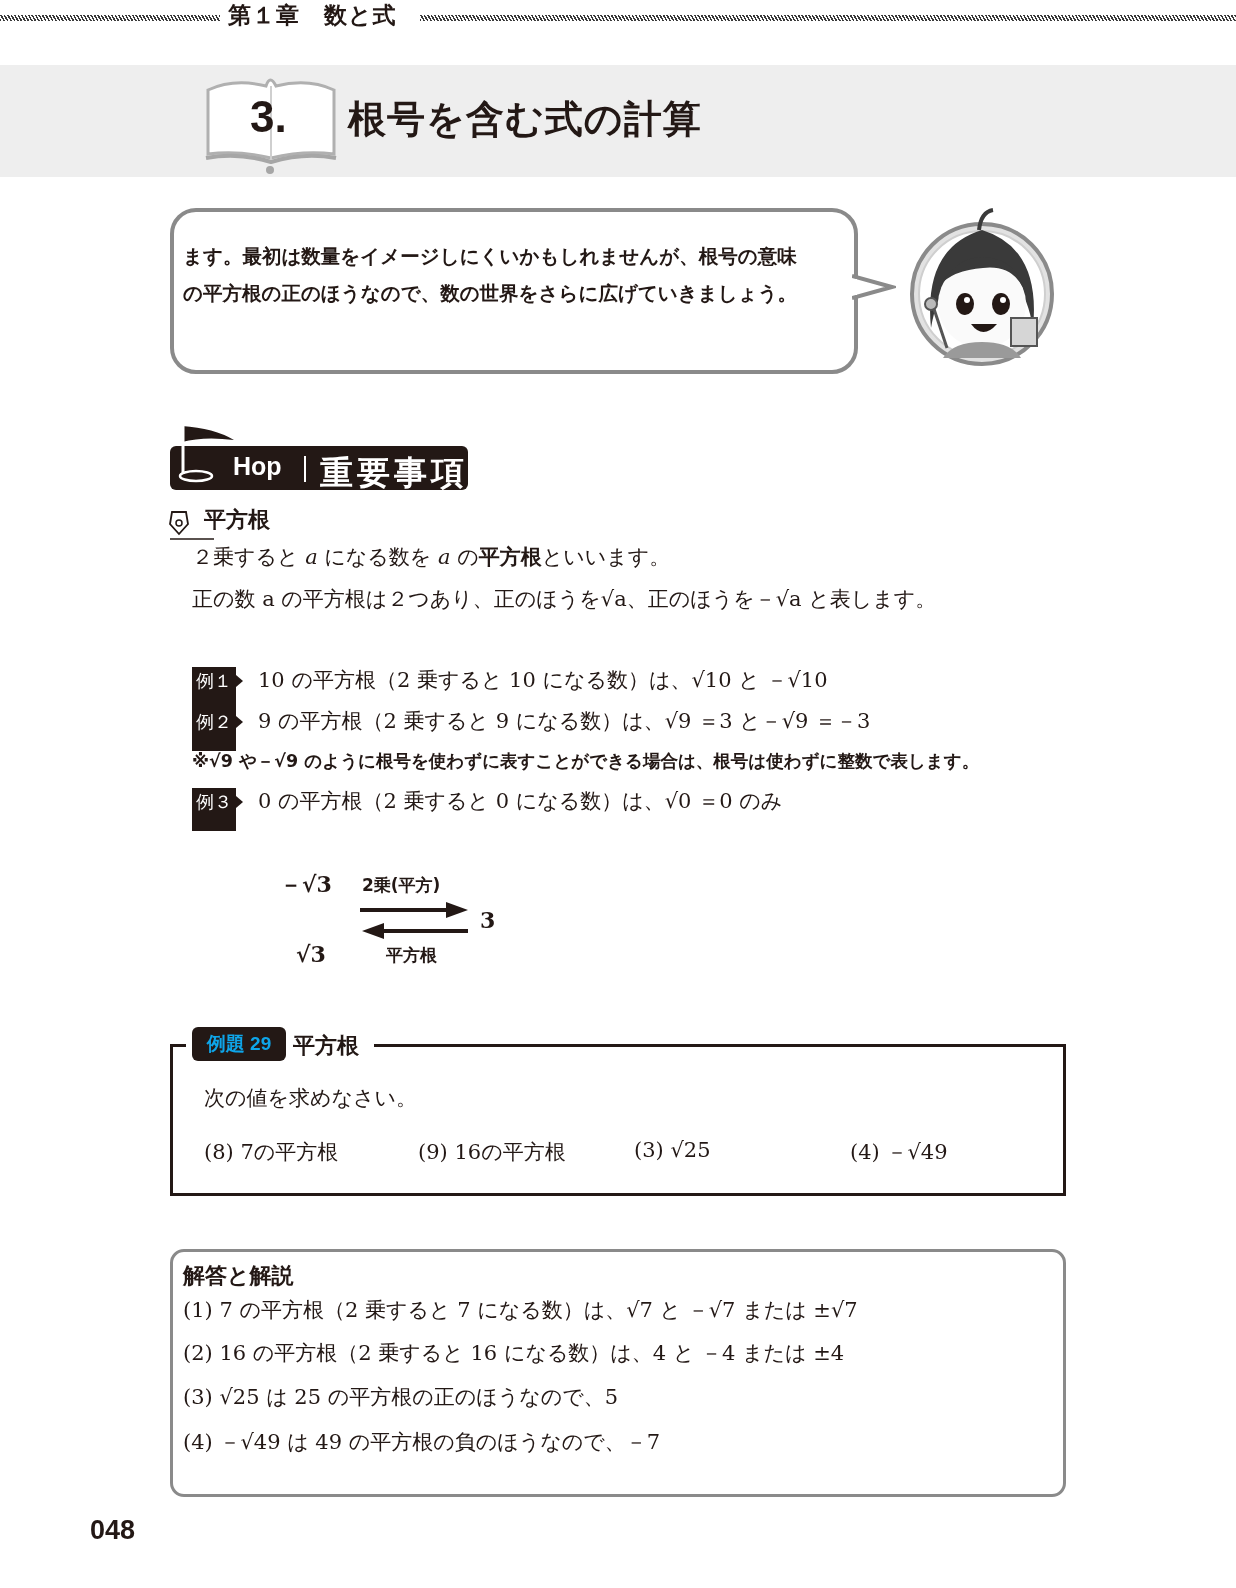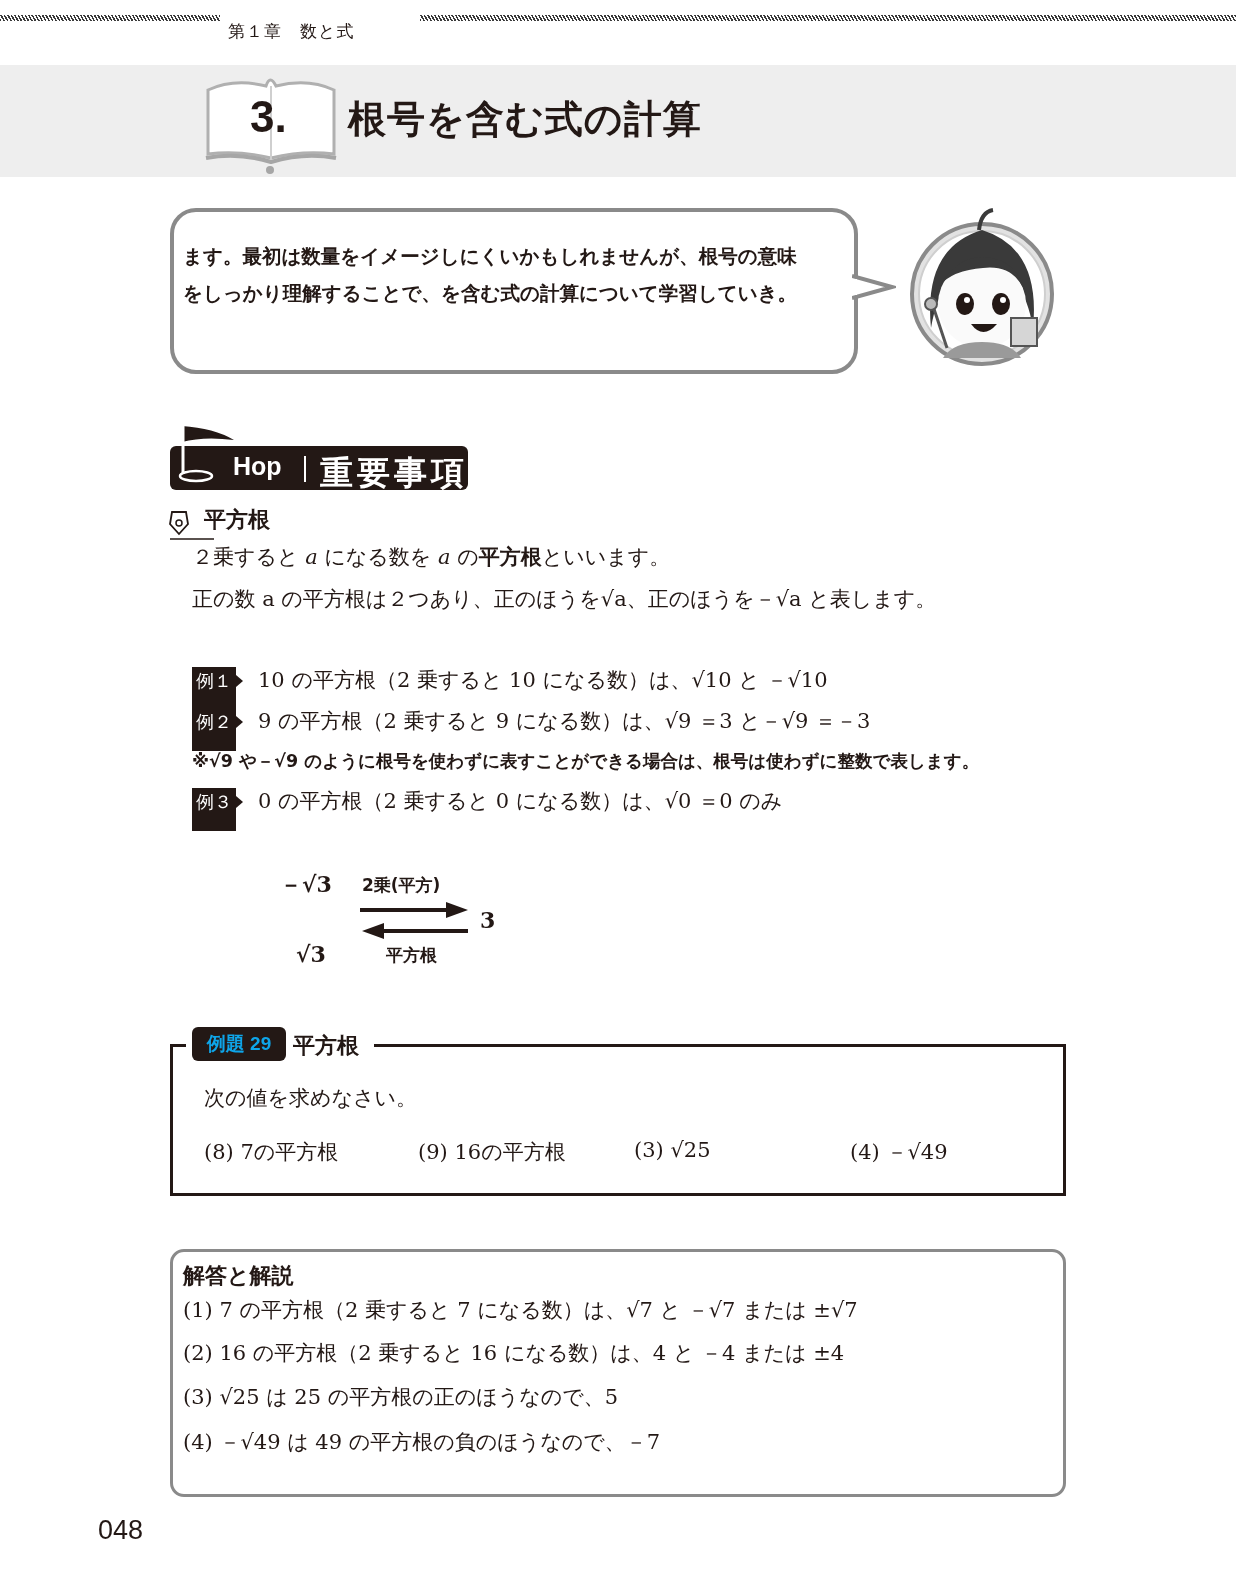--- a/index.html
+++ b/index.html
@@ -3,21 +3,21 @@
 <meta charset="utf-8">
 <style>
   html, body { margin:0; padding:0; background:#fff; }
   body { width:1236px; height:1588px; position:relative; overflow:hidden;
          font-family:"DejaVu Sans", sans-serif; color:#231815; }
   .abs { position:absolute; }
 
   
   .hatch { position:absolute; top:15px; height:6px;
     background: repeating-linear-gradient(60deg, #3a3a3a 0 1.5px, #fff 1.5px 3px); }
-  .chapter { position:absolute; top:20px; left:228px; font-size:17px; font-weight:normal; letter-spacing:1px; }
+  .chapter { position:absolute; top:0; left:228px; font-size:23px; font-weight:bold; letter-spacing:1px; }
 
   
   .band { position:absolute; left:0; top:65px; width:1236px; height:112px; background:#eeeeee; }
   .book { position:absolute; left:204px; top:72px; }
   .secnum { position:absolute; left:250px; top:92px; font-size:44px; font-weight:bold; font-family:"Liberation Sans", sans-serif; }
   .sectitle { position:absolute; left:348px; top:94px; font-size:38px; font-weight:bold; letter-spacing:1px; }
 
   
   .bubble { position:absolute; left:170px; top:208px; width:688px; height:166px;
     border:4px solid #8a8a8a; border-radius:26px; background:#fff; box-sizing:border-box; }
@@ -44,21 +44,21 @@
   
   .exbox { position:absolute; left:170px; top:1044px; width:896px; height:152px; border:3px solid #231815; border-top-width:3px; box-sizing:border-box; }
   .exbox-cover { position:absolute; left:186px; top:1030px; width:188px; height:30px; background:#fff; }
   .exbox-badge { position:absolute; left:192px; top:1027px; width:94px; height:34px; background:#231815; border-radius:6px; color:#0ea5e9; font-size:19px; font-weight:bold; line-height:34px; text-align:center; font-family:"Liberation Sans", sans-serif; }
   .exbox-title { position:absolute; left:293px; top:1031px; font-size:22px; font-weight:bold; }
 
   
   .ansbox { position:absolute; left:170px; top:1249px; width:896px; height:248px; border:3px solid #8a8a8a; border-radius:14px; box-sizing:border-box; }
   .anstitle { position:absolute; left:183px; top:1261px; font-size:22px; font-weight:bold; }
 
-  .pagenum { position:absolute; left:98px; top:1515px; font-size:27px; font-weight:normal; font-family:"Liberation Sans", sans-serif; }
+  .pagenum { position:absolute; left:90px; top:1515px; font-size:27px; font-weight:bold; font-family:"Liberation Sans", sans-serif; }
 </style>
 </head>
 <body>
 
 <div class="hatch" style="left:0;width:220px;"></div>
 <div class="chapter">第１章　数と式</div>
 <div class="hatch" style="left:420px;width:816px;"></div>
 
 <div class="band"></div>
 <svg class="book" width="134" height="104" viewBox="0 0 134 104">
@@ -70,21 +70,21 @@
 <div class="secnum">3.</div>
 <div class="sectitle">根号を含む式の計算</div>
 
 <div class="bubble"></div>
 <svg class="abs" style="left:852px;top:270px;" width="44" height="36" viewBox="0 0 44 36">
   <path d="M0 6 L40 17 L0 28" fill="#fff" stroke="#8a8a8a" stroke-width="4"></path>
   <rect x="0" y="9" width="5" height="16" fill="#fff"></rect>
 </svg>
 <div class="bubble-text">
   <div>ます。最初は数量をイメージしにくいかもしれませんが、根号の意味</div>
-  <div>をしっかり理解することで、を含む式の計算について学習していき。</div>
+  <div>の平方根の正のほうなので、数の世界をさらに広げていきましょう。</div>
 </div>
 <svg class="avatar" viewBox="0 0 158 158">
   <circle cx="79" cy="86" r="70" fill="#e2e2e2" stroke="#8a8a8a" stroke-width="4"></circle>
   <circle cx="79" cy="86" r="63" fill="#fff" stroke="#cfcfcf" stroke-width="2"></circle>
   <path d="M28 120 Q20 40 79 22 Q138 40 130 120 Q120 60 79 56 Q38 60 28 120 Z" fill="#3a3a3a"></path>
   <path d="M76 22 Q78 4 90 2" fill="none" stroke="#3a3a3a" stroke-width="4"></path>
   <ellipse cx="79" cy="96" rx="44" ry="44" fill="#fafafa"></ellipse>
   <path d="M36 78 Q60 40 96 52 Q118 60 124 90 Q114 56 80 60 Q50 62 36 78 Z" fill="#3a3a3a"></path>
   <ellipse cx="62" cy="96" rx="9" ry="11" fill="#231815"></ellipse>
   <ellipse cx="98" cy="96" rx="9" ry="11" fill="#231815"></ellipse>

